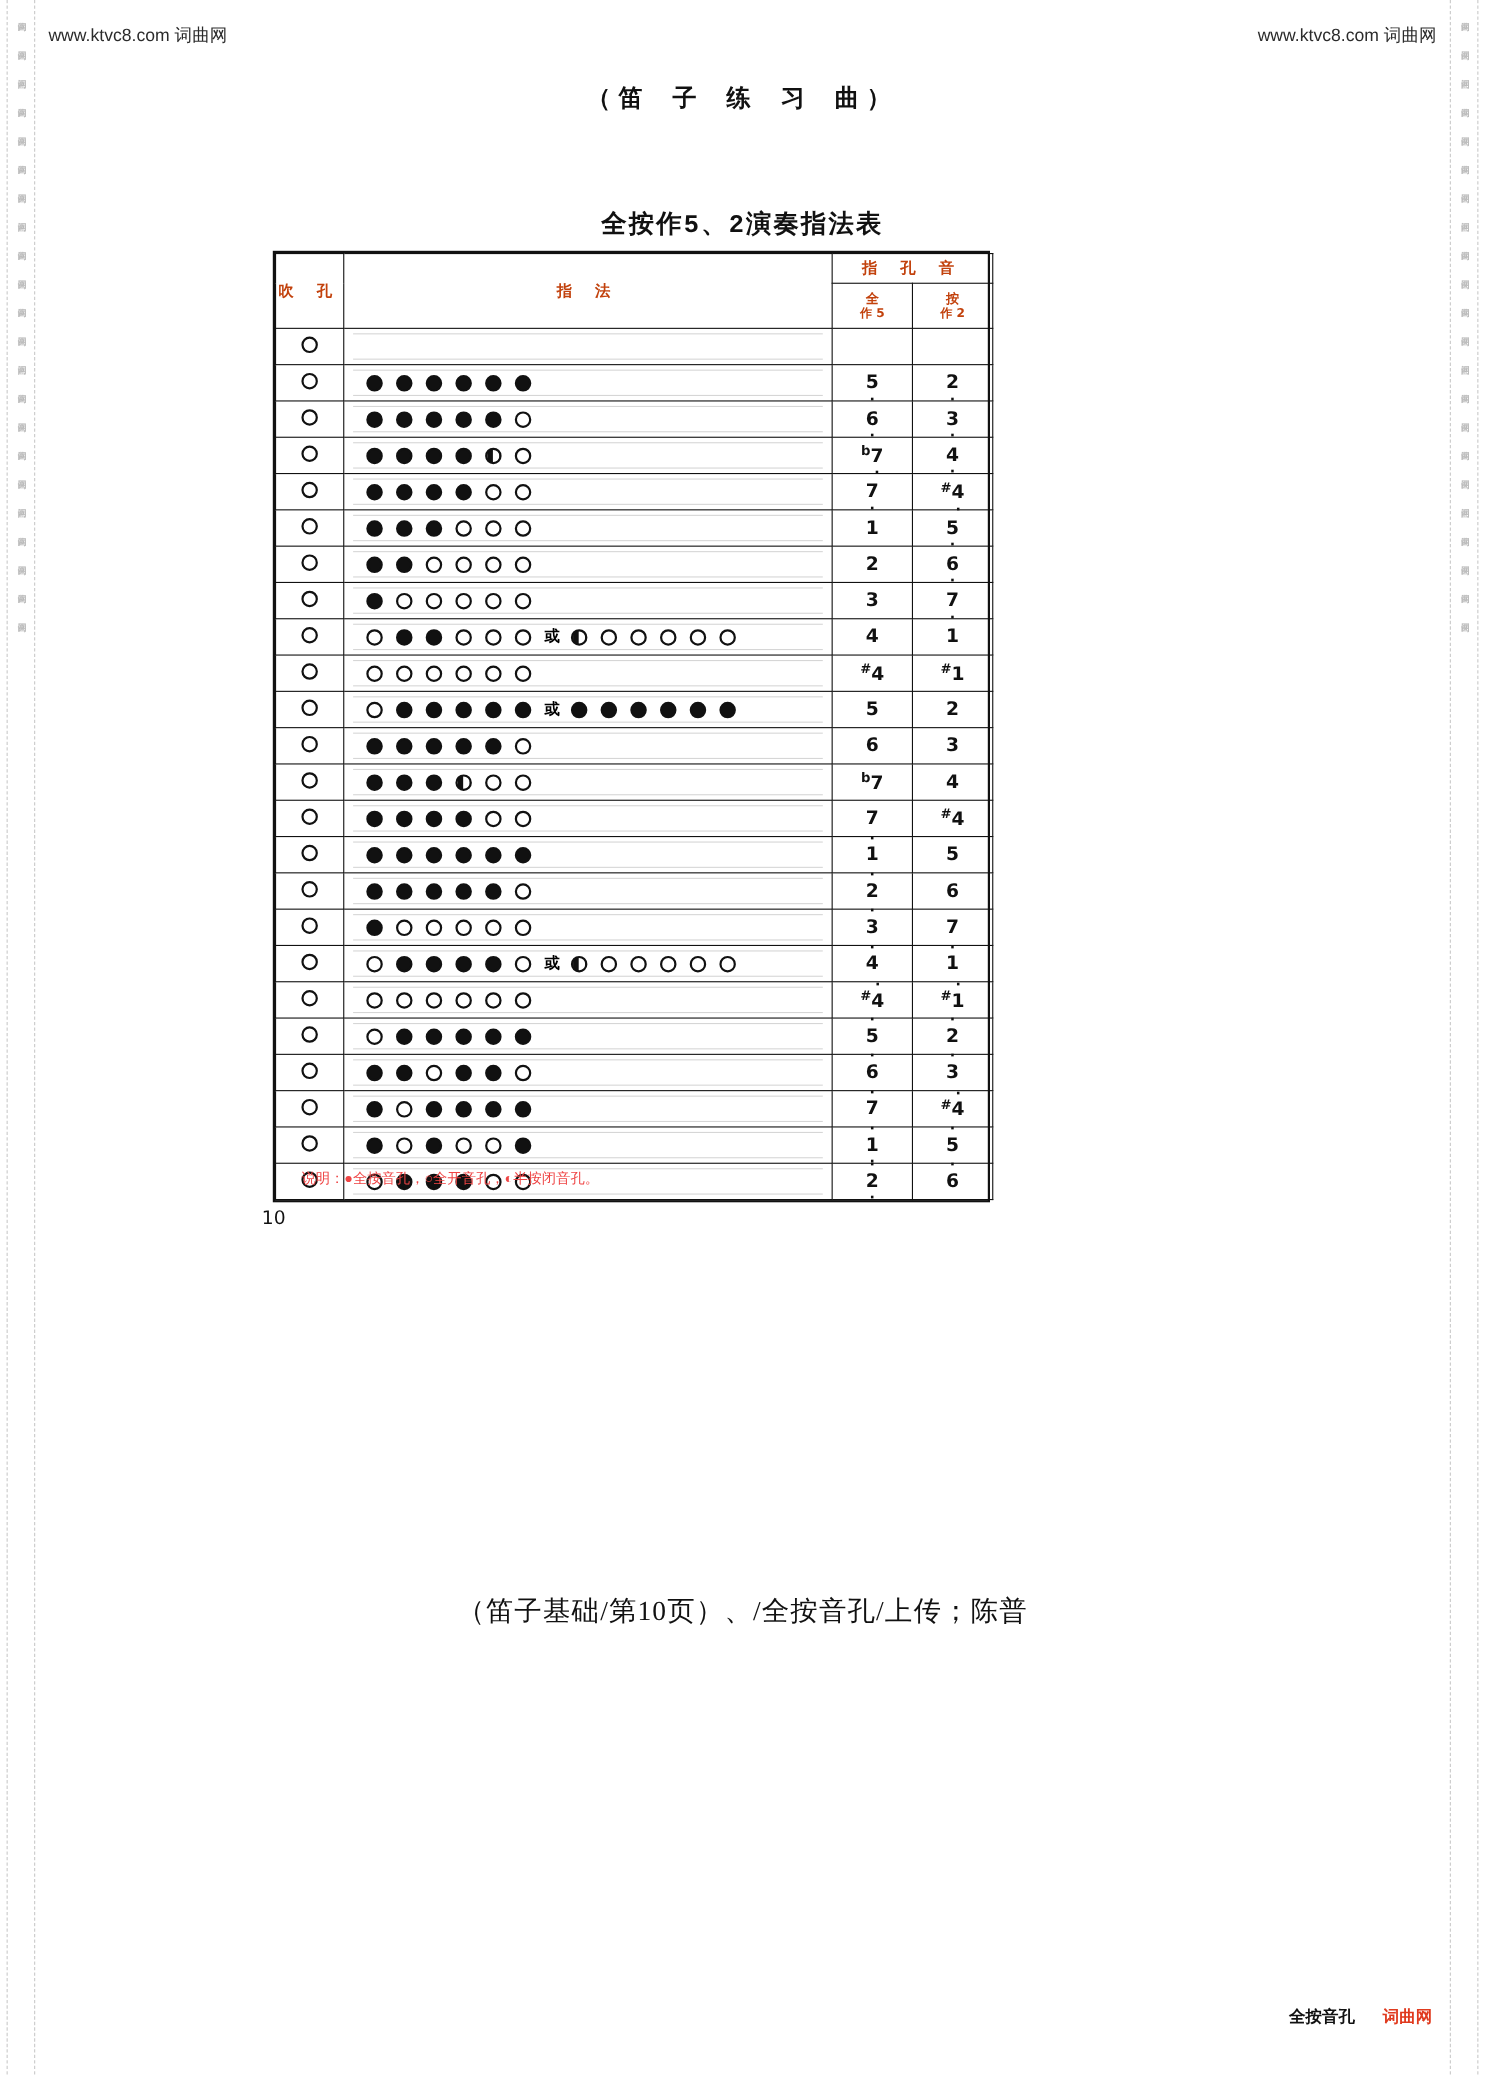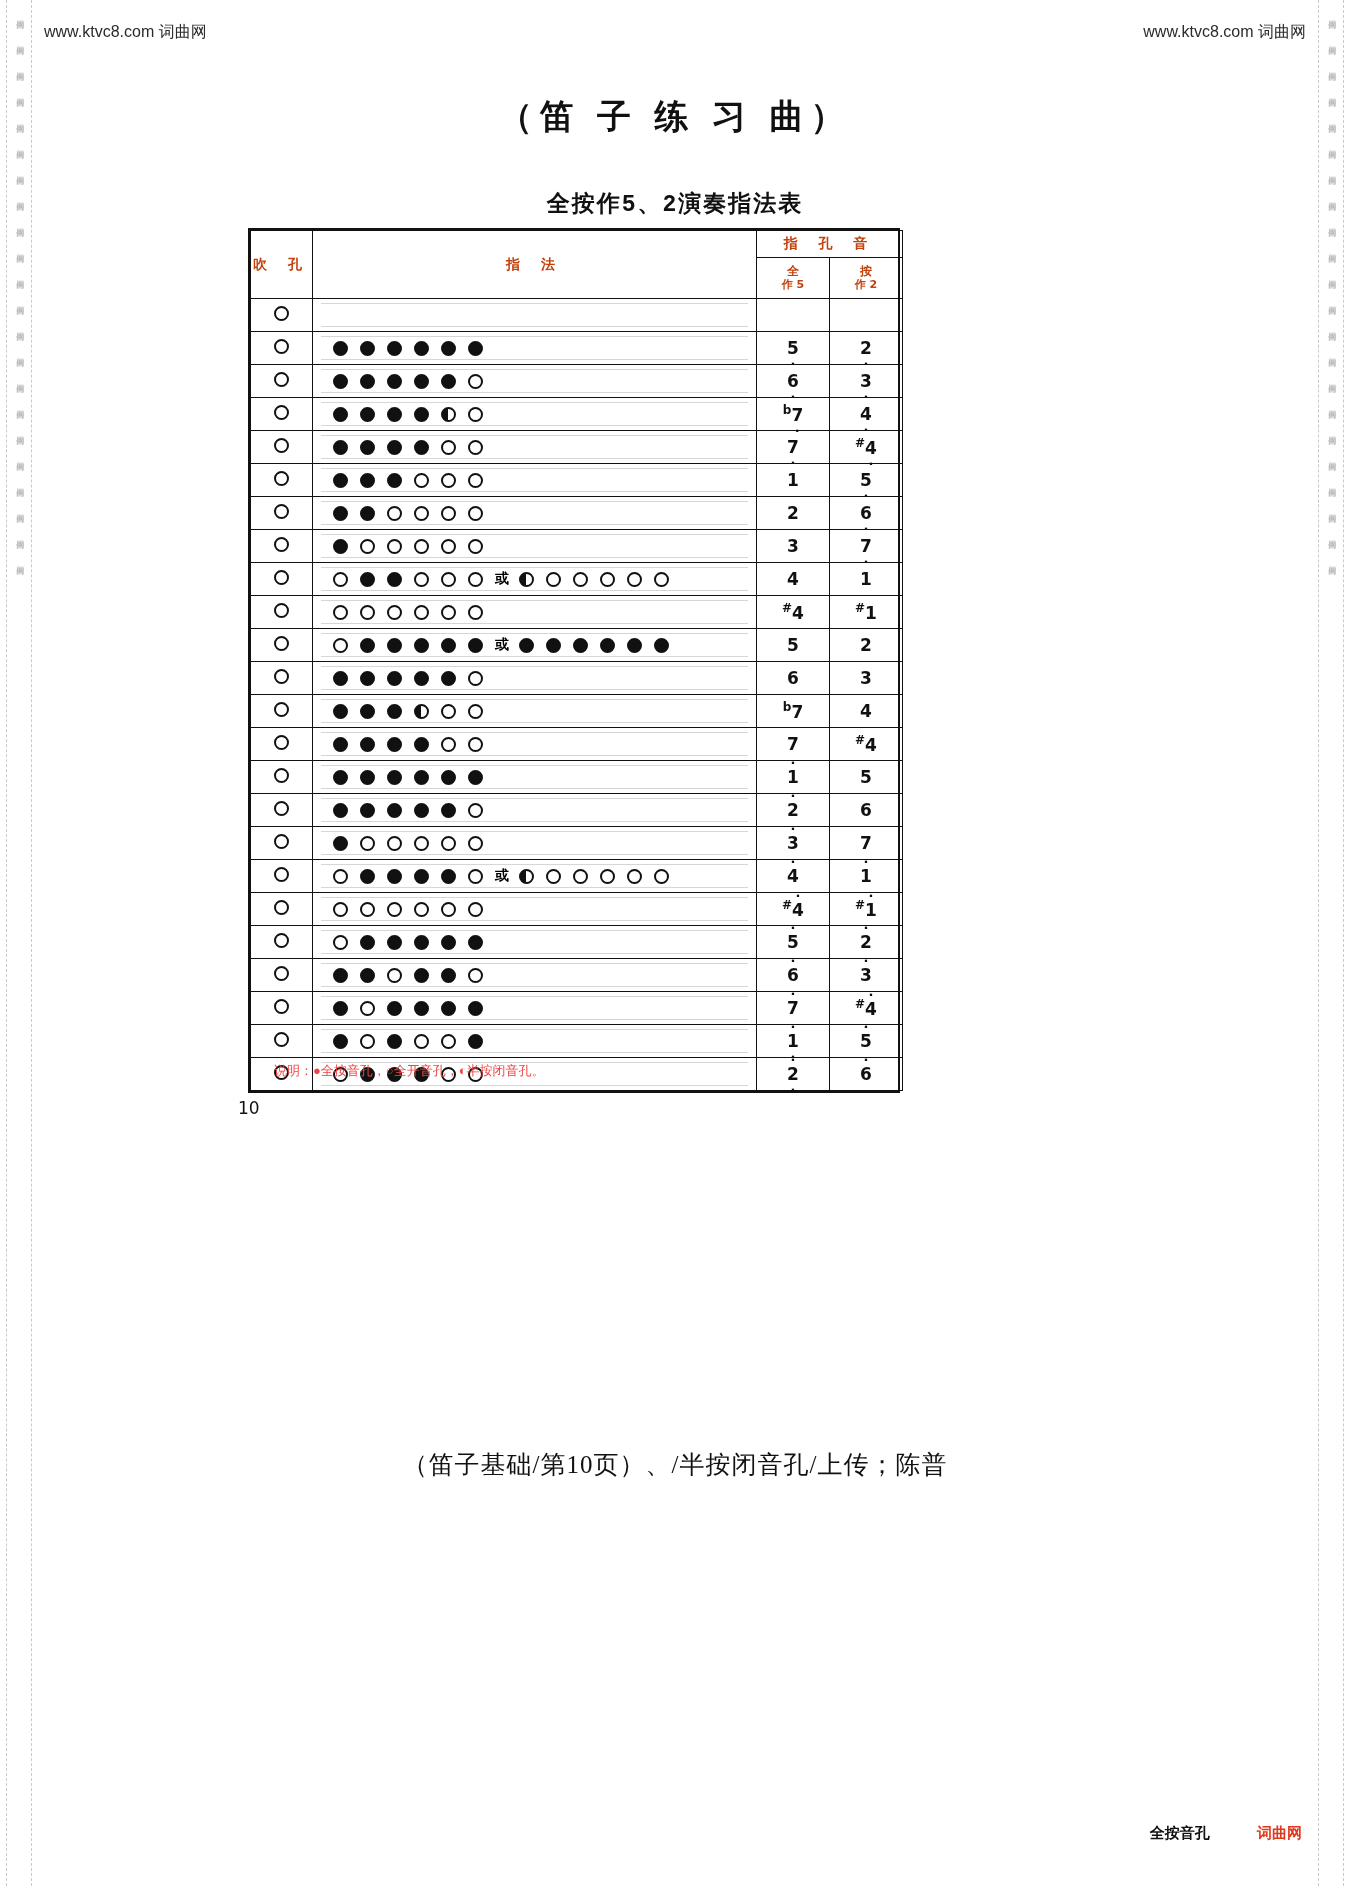--- a/index.html
+++ b/index.html
@@ -31,22 +31,22 @@
     position:absolute;top:22px;font-size:16px;color:#2b2b2b;
     font-family:"Liberation Sans", sans-serif;
     white-space:nowrap;
   }
   .topurl.l{left:44px;}
   .topurl.r{right:44px;}
 
   
   .doc-title{
     position:absolute;top:74px;left:0;right:0;text-align:center;
-    font-size:34px;letter-spacing:7px;color:#111;
-    font-family:Liberation Sans, sans-serif;font-weight:bold;margin-top:20px;
+    font-size:22px;letter-spacing:7px;color:#111;
+    font-family:Liberation Mono, monospace;font-weight:bold;
   }
   .table-title{
     position:absolute;top:188px;left:0;right:0;text-align:center;
     font-size:23px;font-weight:bold;letter-spacing:2px;color:#111;
     font-family:Liberation Mono, monospace;
   }
 
   
   .sheet{
     position:absolute;left:248px;top:228px;width:652px;
@@ -124,21 +124,21 @@
   
   .caption{
     position:absolute;left:0;right:0;top:1448px;text-align:center;
     font-size:25px;color:#111;font-family:"Liberation Serif", serif;
     letter-spacing:1px;
   }
   .source{
     position:absolute;right:48px;top:1824px;font-size:15px;font-weight:bold;
     font-family:"DejaVu Sans", sans-serif;color:#111;
   }
-  .source .brand{color:#e03a1e;margin-left:42px;}
+  .source .brand{color:#e03a1e;margin-left:20px;}
 </style>
 </head>
 <body>
 
 <div class="rail left" id="rail-left">
     <span>词曲网</span>
     <span>词曲网</span>
     <span>词曲网</span>
     <span>词曲网</span>
     <span>词曲网</span>
@@ -647,17 +647,17 @@
         </tr>
       </tbody>
   </table>
 </div>
 
 <div class="legend">
   <span>说明：●全按音孔，○全开音孔，◐半按闭音孔。</span>
 </div>
 <div class="pageno">10</div>
 
-<div class="caption">（笛子基础/第10页）、/半按闭音孔/上传；陈普</div>
+<div class="caption">（笛子基础/第10页）、/全按音孔/上传；陈普</div>
 <div class="source">
   <span>全按音孔</span>
   <span class="brand">词曲网</span>
 </div>
 
 </body></html>

